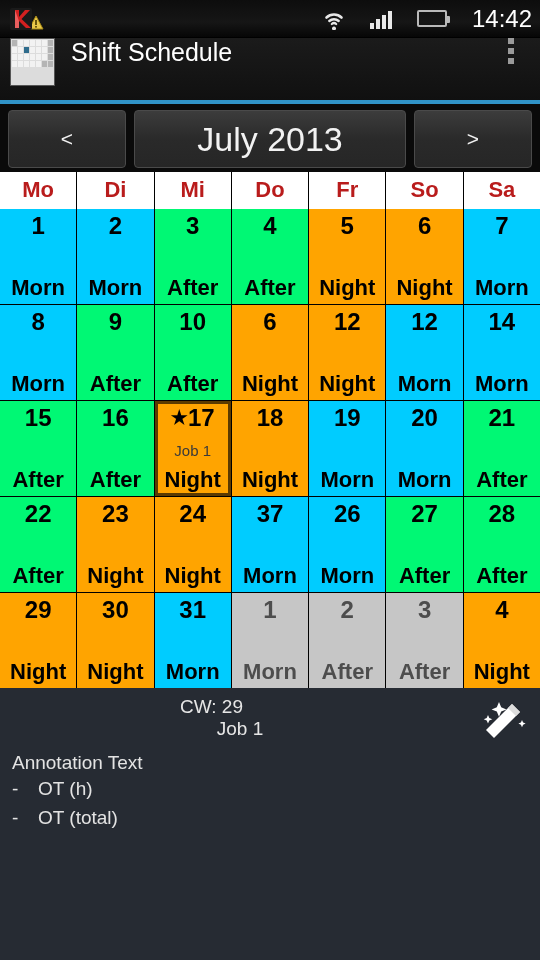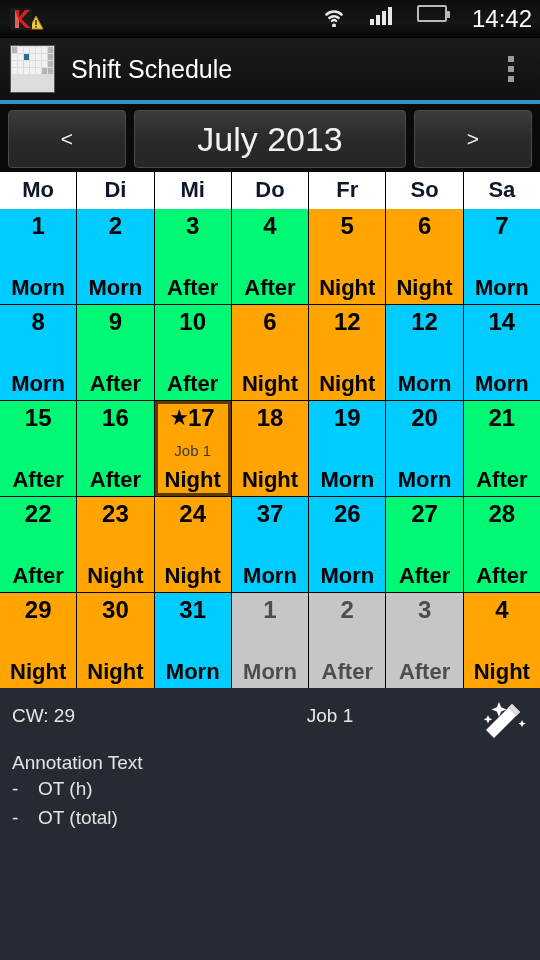--- a/index.html
+++ b/index.html
@@ -12,21 +12,21 @@
 
   
   .statusbar {
     height: 38px; width: 100%;
     background: linear-gradient(#0d0d0d, #161616 60%, #060606);
     display: flex; align-items: center;
     padding: 0 8px;
     border-bottom: 1px solid #000;
   }
   .sb-left { display: flex; align-items: center; gap: 4px; flex: 1; }
-  .sb-right { display: flex; gap: 23px; }
+  .sb-right { display: flex; align-items: center; gap: 23px; }
 
   .kaspersky-icon { width: 26px; height: 26px; position: relative; }
   .warn-icon { width: 16px; height: 16px; margin-left: -10px; margin-top: 8px;}
 
   .wifi-icon { width: 26px; height: 22px; }
   .signal-icon { width: 24px; height: 20px; display: flex; align-items: flex-end; gap: 2px; }
   .signal-icon i { display:block; width: 4px; background:#e8e8e8; }
   .signal-icon i:nth-child(1){height:6px;}
   .signal-icon i:nth-child(2){height:10px;}
   .signal-icon i:nth-child(3){height:14px;}
@@ -40,21 +40,21 @@
     content:""; position:absolute; right:-5px; top:4px; width:3px; height:7px;
     background:#b9b9b9; border-radius:0 1px 1px 0;
   }
   .battery-fill { height:100%; width:90%; background: linear-gradient(#93d94a,#53a824); }
   .clock { color:#fff; font-size: 24px; letter-spacing:0px; margin-left:2px; }
 
   
   .actionbar {
     height: 62px; width:100%;
     background: linear-gradient(#1b1b1b, #101010);
-    display:flex; align-items:center; padding: 0 10px;
+    display:flex; padding: 0 10px;
   }
   .app-icon {
     width: 45px; height: 48px; flex: 0 0 45px;
     background:#dcdcdc; border:1px solid #555; position:relative; overflow:hidden;
   }
   .app-icon .mini-top { height:9px; background:#2b2b2b; }
   .app-icon .mini-grid { display:grid; grid-template-columns: repeat(7,1fr); gap:1px; padding:1px; }
   .app-icon .mini-grid span { background:#f2f2f2; height:6px; }
   .app-icon .mini-grid span.g { background:#b4b4b4; }
   .app-icon .mini-grid span.sel { background:#2e6c8c; }
@@ -75,42 +75,42 @@
     color:#f2f2f2; display:flex; align-items:center; justify-content:center;
     height: 58px; font-size:21px;
   }
   .btn-prev, .btn-next { width: 118px; flex:0 0 118px; }
   .btn-month { flex:1; font-size:34px; }
 
   
   .cal { background:#000; padding: 0; }
   .weekhead { display:grid; grid-template-columns: repeat(7,1fr); background:#000; gap:1px; }
   .weekhead div {
-    background:#fff; color:#0f172a; font-weight:bold; font-size:22px;
+    background:#fff; color:#b91c1c; font-weight:bold; font-size:22px;
     text-align:center; padding: 5px 0 6px 0;
   }
   .weeks { display:grid; grid-template-columns: repeat(7,1fr); gap:1px; background:#000; }
   .cell {
     height: 95px; position:relative; display:flex; flex-direction:column;
     align-items:center; justify-content:space-between; padding: 5px 0 3px 0;
   }
   .cell .dnum { font-size:24px; font-weight:bold; color:#000; line-height:1; }
   .cell .dnum .star { font-size:19px; vertical-align: 2px; }
   .cell .job { font-size:15px; color:#3a3a3a; line-height:1; margin-top:2px;}
   .cell .shift { font-size:22px; font-weight:bold; color:#000; line-height:1; margin-bottom:2px;}
   .cell.morn { background:#00ccff; }
   .cell.after { background:#00f874; }
   .cell.night { background:#ffa400; }
   .cell.out { background:#c6c6c6; }
   .cell.out .dnum, .cell.out .shift { color:#4d4d4d; }
   .cell.selected { outline: 3px solid #5b3a00; outline-offset:-3px; }
 
   
   .footer { padding: 0; position:relative; }
-  .frow1 { display:flex; align-items:center; height:48px; padding: 8px 12px 0 12px; position:relative;}
+  .frow1 { display:flex; align-items:center; height:48px; padding: 8px 12px 0 12px; position:relative;flex-direction:column;}
   .cw { color:#e6e6e6; font-size:19px; width:180px; }
   .jobname { color:#e6e6e6; font-size:19px; flex:1; text-align:center; margin-right:60px;}
   .wand { position:absolute; right:10px; top:6px; width:56px; height:56px; }
   .frow2 { display:flex; padding: 16px 12px 0 12px; flex-direction: column; }
   .annot { color:#e3e3e3; font-size:19px; flex:1; }
   .otcol { width: 170px; }
   .otline { display:flex; color:#e3e3e3; font-size:19px; line-height:29px; }
   .otline .dash { width:26px; text-align:left; }
 </style>
 </head>

